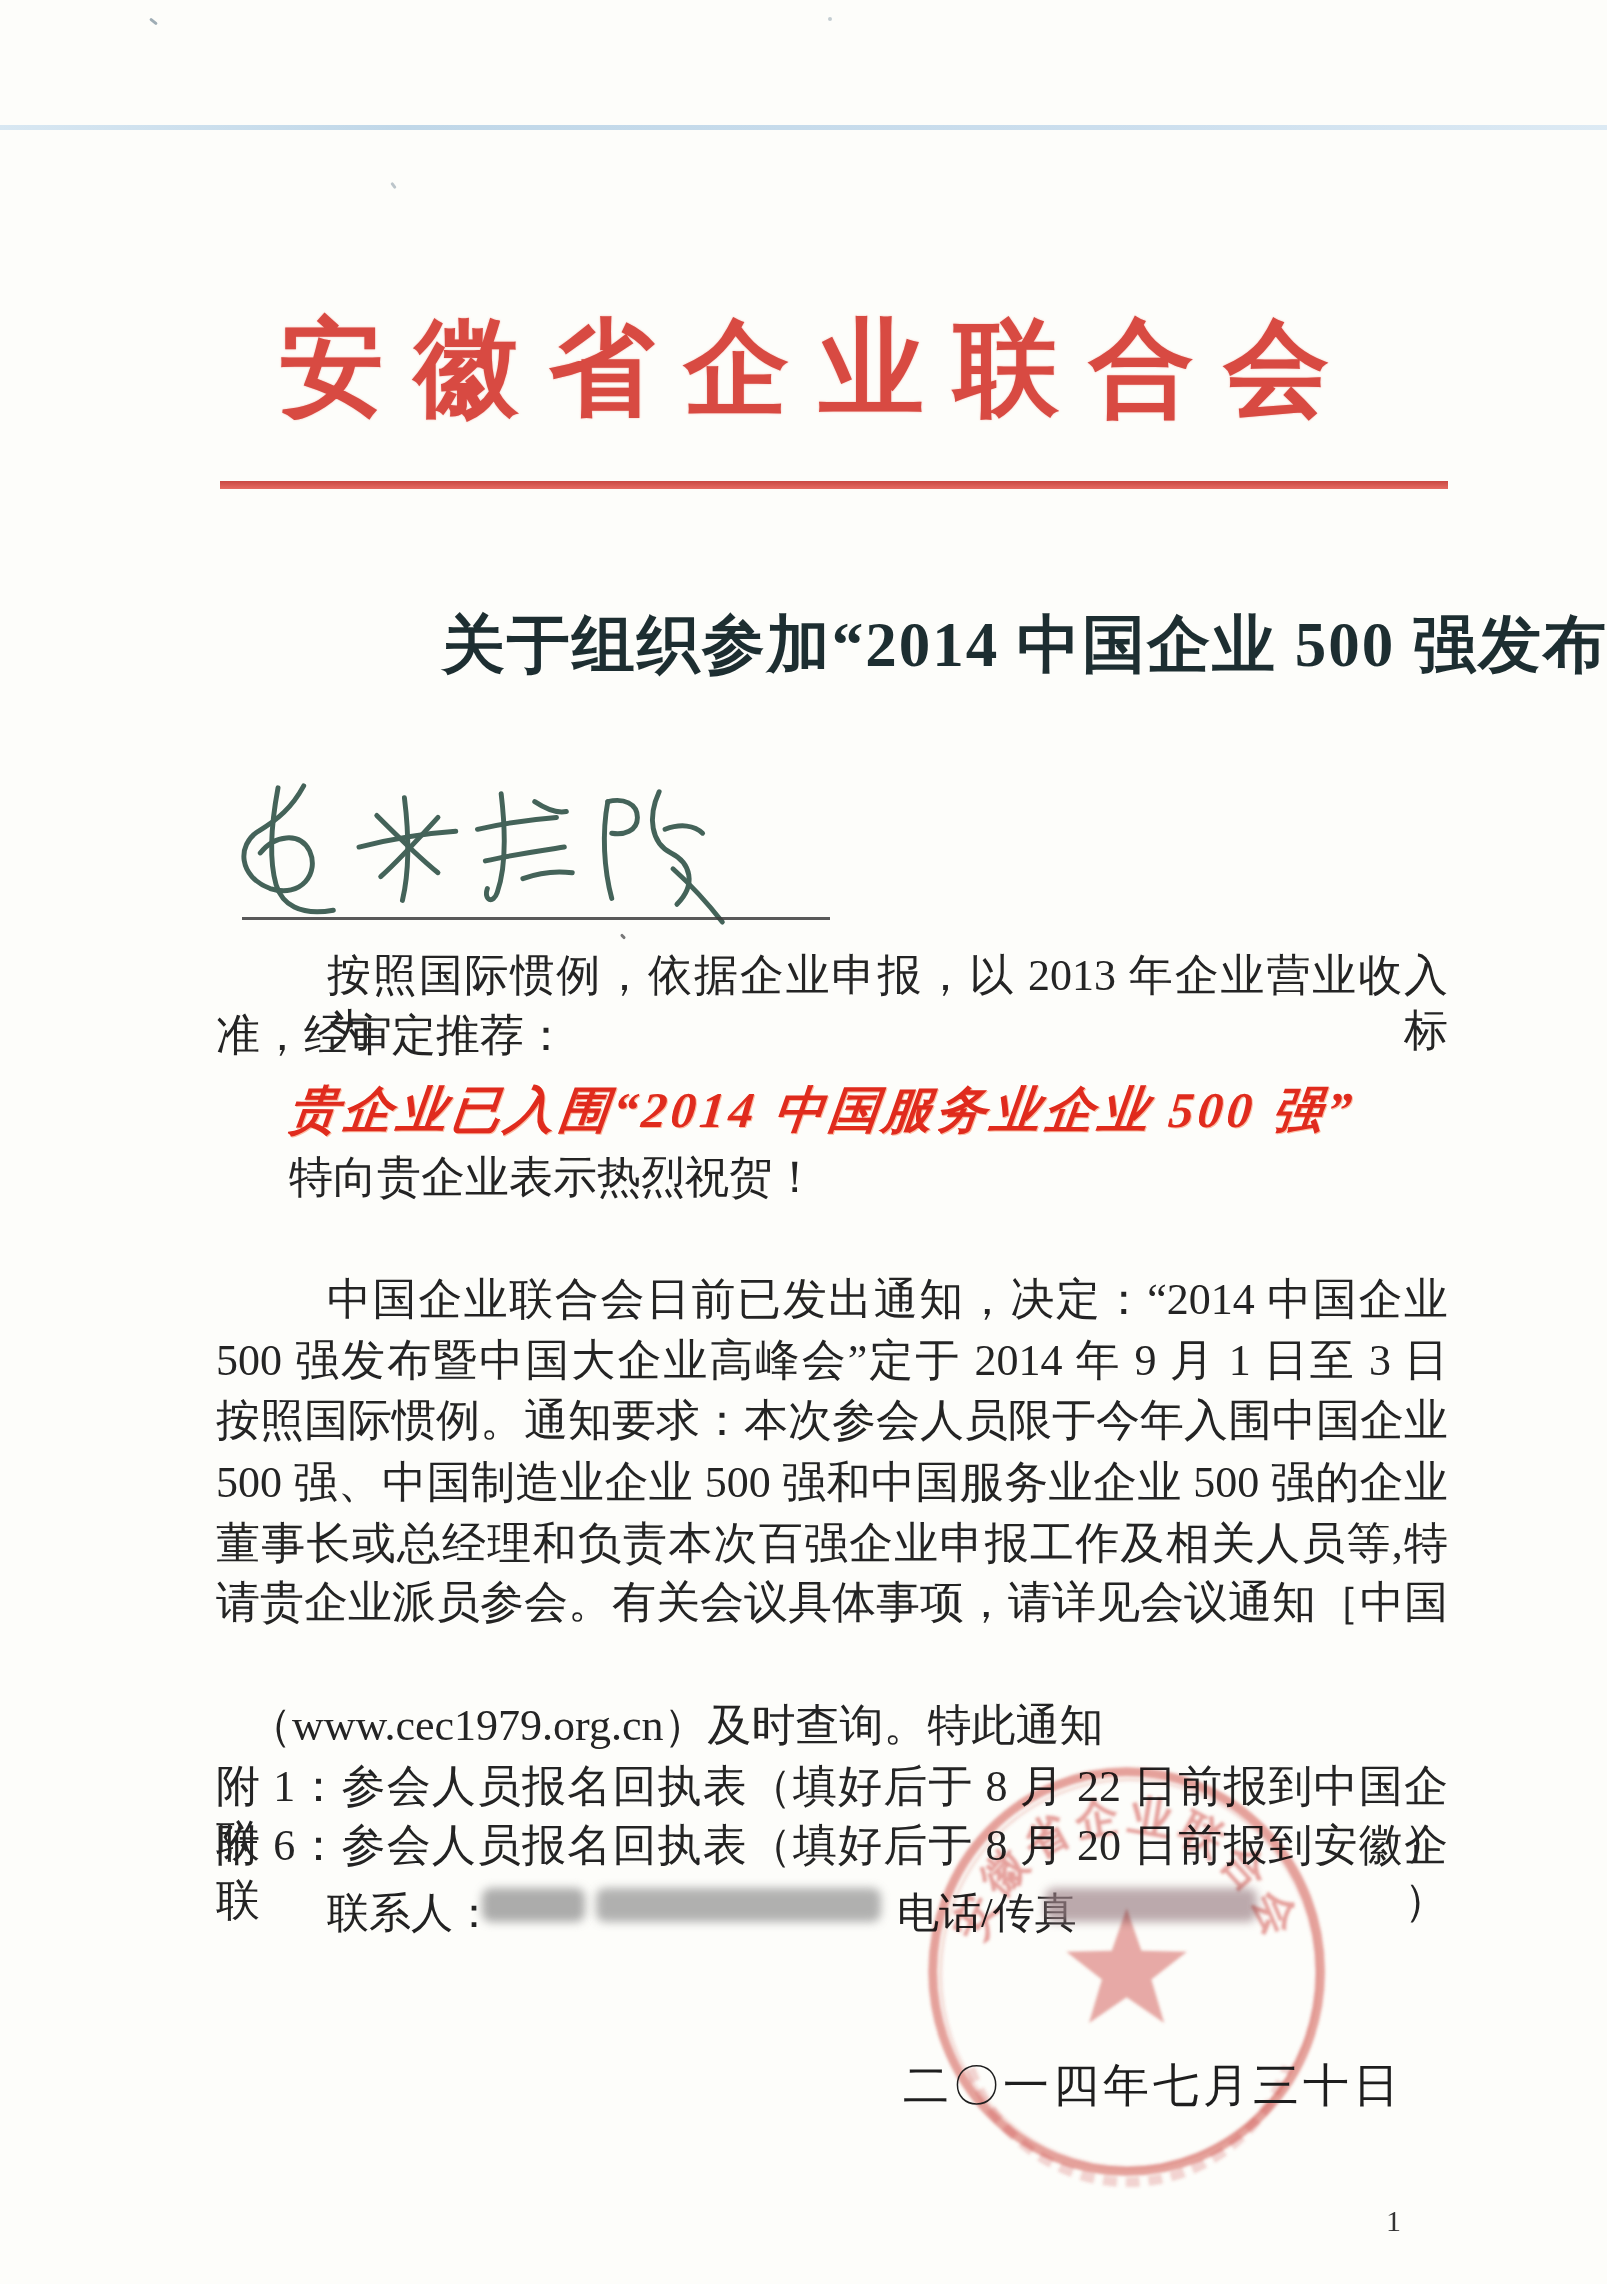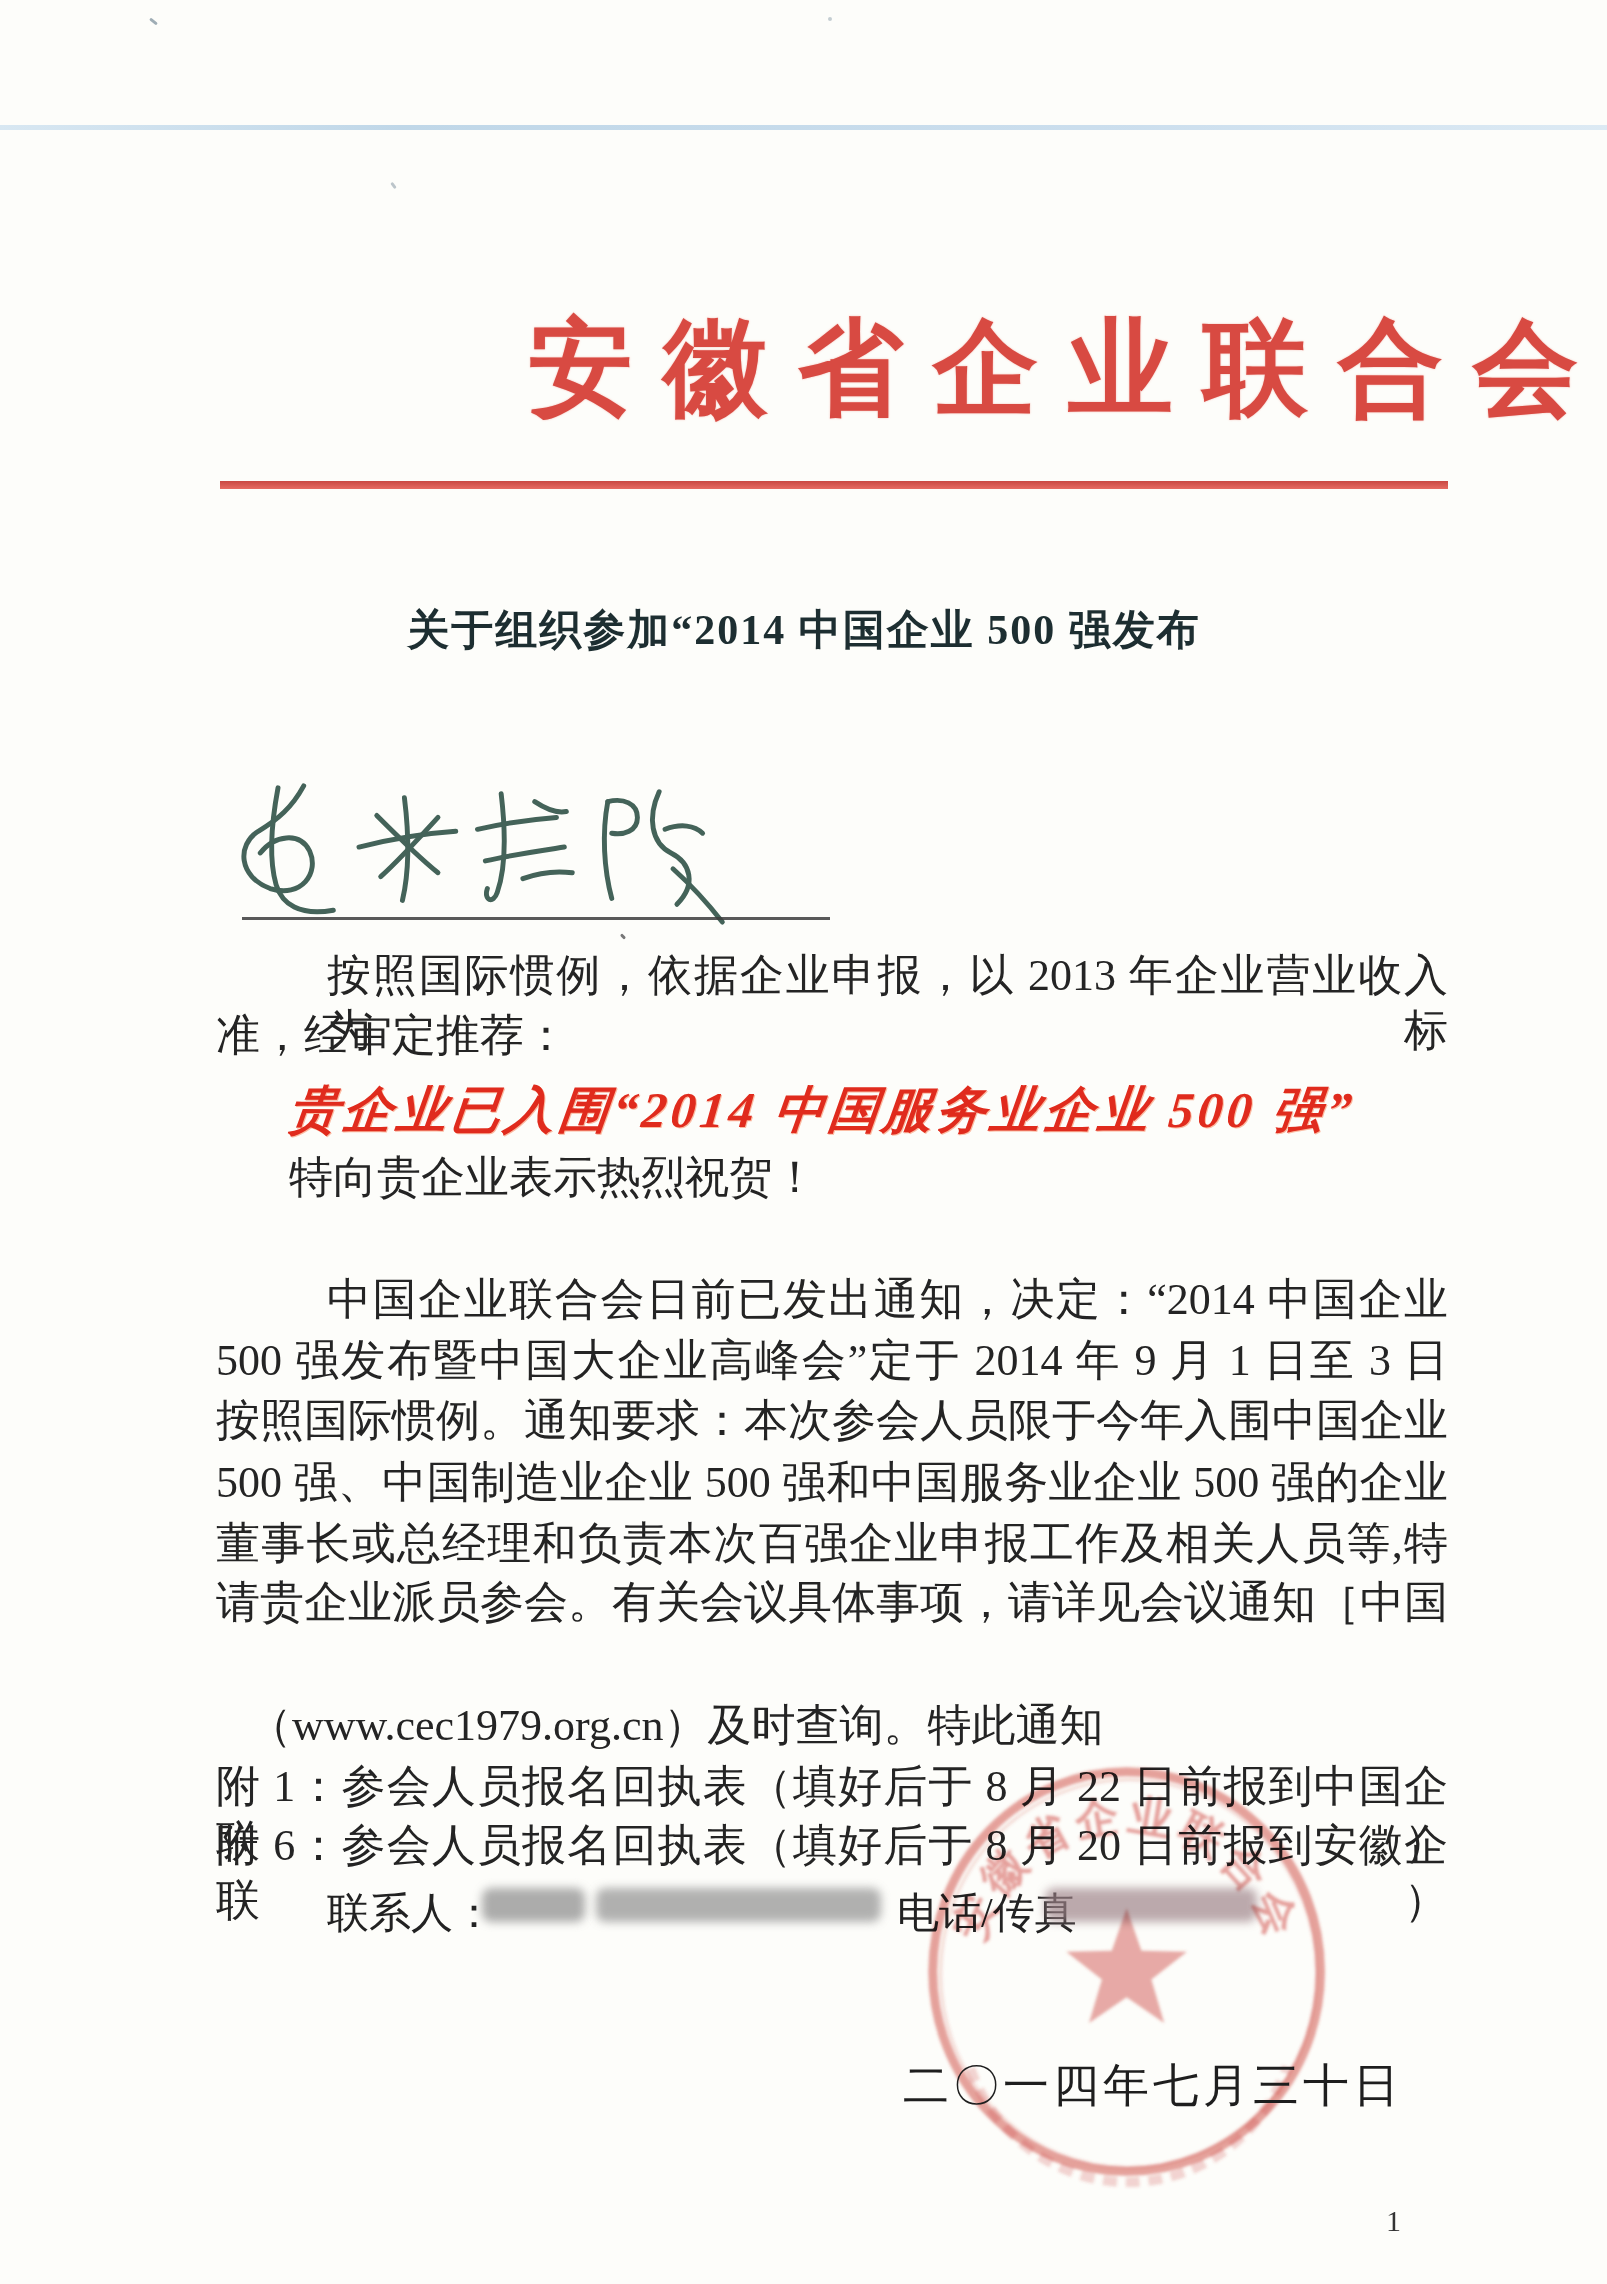--- a/index.html
+++ b/index.html
@@ -17,32 +17,32 @@
     background:linear-gradient(90deg,#d4e5f1,#b9d3e6 25%,#c6dbec 70%,#d9e8f3);opacity:.9;}
   .speck{position:absolute;background:#9fadb5;border-radius:2px;}
   .speck.s1{left:149px;top:20px;width:9px;height:3px;transform:rotate(38deg);}
   .speck.s2{left:828px;top:17px;width:4px;height:4px;opacity:.6;}
   .speck.s3{left:390px;top:184px;width:7px;height:3px;transform:rotate(52deg);opacity:.7;}
   .speck.s4{left:620px;top:935px;width:6px;height:3px;transform:rotate(48deg);background:#777;}
 
   
   .org-name{
     position:absolute;left:0;top:309px;width:100%;
-    text-align:right;text-indent:30px;
+    text-align:center;text-indent:30px;
     font-size:105px;font-weight:bold;letter-spacing:30px;line-height:119px;
     color:#d84a42;
     text-shadow:0 0 2px rgba(235,120,110,.55);
     margin:0;
   }
   .red-rule{position:absolute;left:220px;top:481px;width:1228px;height:8px;
     background:linear-gradient(180deg,#c94842,#e66b62);}
 
   
-  .doc-title{position:absolute;left:0;width:100%;text-align:center;
-    font-weight:bold;font-size:42px;color:#1d2e31;letter-spacing:2px;margin:0;}
+  .doc-title{position:absolute;left:0;width:100%;text-align:right;
+    font-weight:bold;font-size:63px;color:#1d2e31;letter-spacing:2px;margin:0;}
   .doc-title.l1{top:602px;}
   .doc-title.l2{top:675px;}
 
   
   .handwriting{position:absolute;left:208px;top:774px;width:535px;height:156px;}
   .hand-underline{position:absolute;left:242px;top:917px;width:588px;height:3px;background:#3c3c3c;opacity:.85;}
 
   
   .line{
     position:absolute;left:216px;width:1232px;

